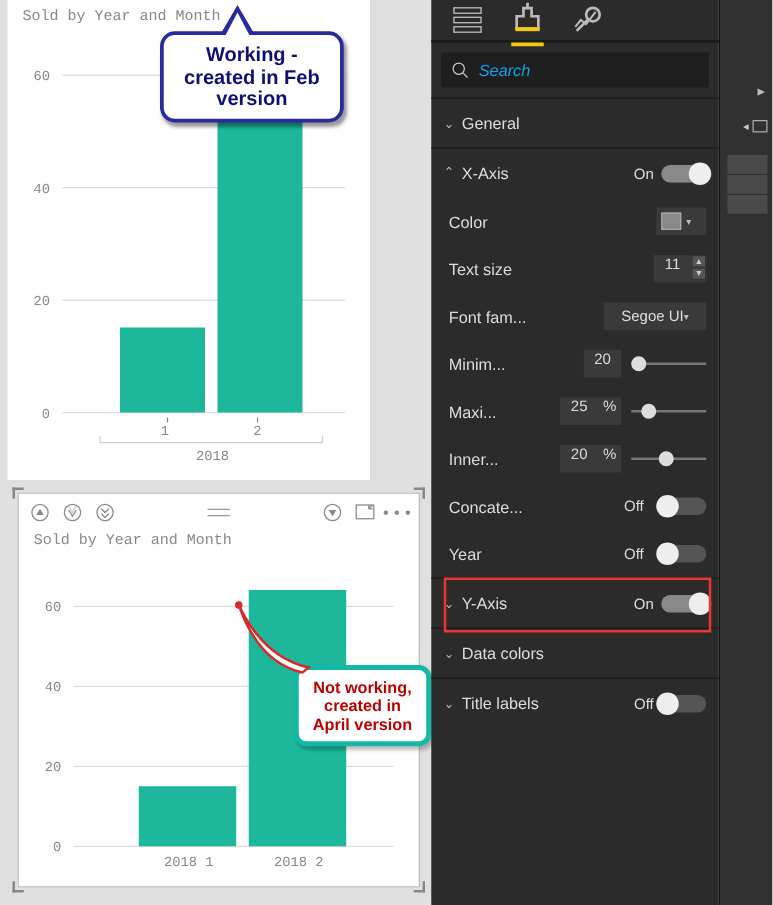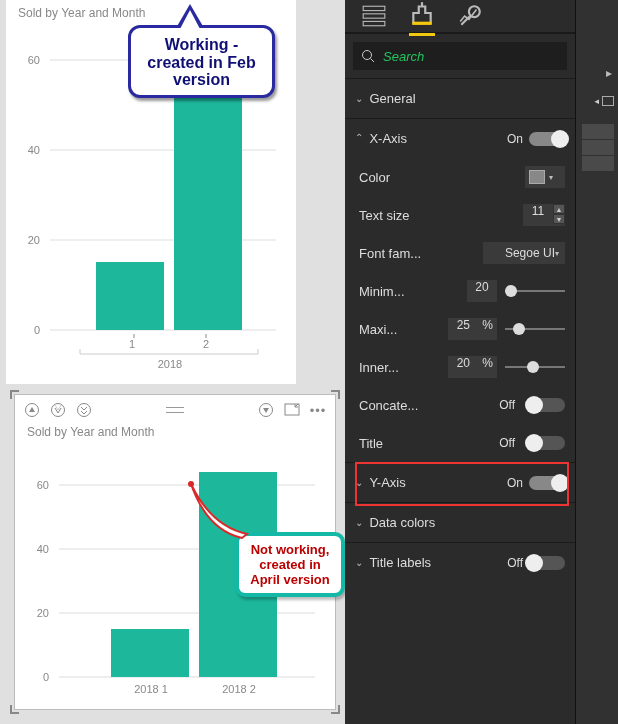--- a/index.html
+++ b/index.html
@@ -15,20 +15,21 @@
   .canvas {
     position: absolute;
     left: 0; top: 0;
     width: 345px;
     height: 724px;
     background: #e0e0e0;
   }
   .viz {
     position: absolute;
     background: #fff;
+    font-family: Liberation Mono, monospace;
   }
   .viz1 { left: 6px; top: 0; width: 290px; height: 384px; }
   .viz2 { left: 14px; top: 394px; width: 322px; height: 316px; border: 1px solid #bbb; }
   .chart-title {
     font-size: 12px;
     color: #888;
     padding: 6px 0 0 12px;
   }
   .selcorner { position: absolute; width: 9px; height: 9px; }
   .selcorner::before, .selcorner::after { content:""; position:absolute; background:#888; }
@@ -103,21 +104,21 @@
   }
   .tabs {
     display:flex; gap:22px; padding:4px 16px 0 16px; height:34px; align-items:center;
     border-bottom:2px solid #1a1a1a;
   }
   .tabicon { width:26px; height:26px; stroke:#bbb; fill:none; }
   .tab-active { border-bottom:3px solid #f2c811; padding-bottom:3px; }
   .search {
     display:flex; align-items:center; gap:8px;
     margin:8px 8px; height:28px;
-    background:#1e1e1e; padding:0 8px; font-size:13px; font-style:italic; color:#22c55e;
+    background:#1e1e1e; padding:0 8px; font-size:13px; font-style:italic; color:#0ea5e9;
   }
   .section {
     display:flex; align-items:center; height:40px; padding:0 10px;
     font-size:13px; border-top:1px solid #1a1a1a;
     justify-content:space-between;
   }
   .section .left { display:flex; align-items:center; gap:6px; }
   .chev { font-size:10px; opacity:.8; }
   .caret-open { display:inline-block; transform:translateY(-1px); }
   .row {
@@ -144,21 +145,21 @@
 
   .numbox {
     display:flex; align-items:flex-start; background:#3a3a3a; height:22px;
   }
   .numbox .val { width:30px; text-align:center; font-size:12px; color:#ddd; }
   .numbox .unit { font-size:12px; padding:0 4px; }
   .spin { display:flex; flex-direction:column; }
   .spin div { width:12px; height:10px; background:#555; font-size:7px; color:#ccc; display:flex; align-items:center; justify-content:center; border:1px solid #333; }
 
   .dropdown {
-    display:flex; align-items:center; justify-content:flex-end;
+    display:flex; align-items:center; justify-content:center;
     background:#3a3a3a; height:22px; width:82px; padding:0 6px; font-size:12px;
   }
   .dropdown .dd { font-size:8px; color:#bbb; }
 
   .slider {
     position:relative; width:60px; height:14px;
   }
   .slider .track { position:absolute; top:6px; left:0; right:0; height:2px; background:#777; }
   .slider .thumb { position:absolute; top:1px; width:12px; height:12px; border-radius:50%; background:#ddd; }
   .row .ctrls { display:flex; align-items:center; gap:8px; }
@@ -419,21 +420,21 @@
     <span class="label">Concate...</span>
     <span class="ctrls">
       <span class="ontext">Off</span>
       <span class="toggle off">
           <span class="knob"></span>
         </span>
     </span>
   </div>
 
   <div class="row">
-    <span class="label">Title</span>
+    <span class="label">Year</span>
     <span class="ctrls">
       <span class="ontext">Off</span>
       <span class="toggle off">
           <span class="knob"></span>
         </span>
     </span>
   </div>
 
 
   <div class="section">

